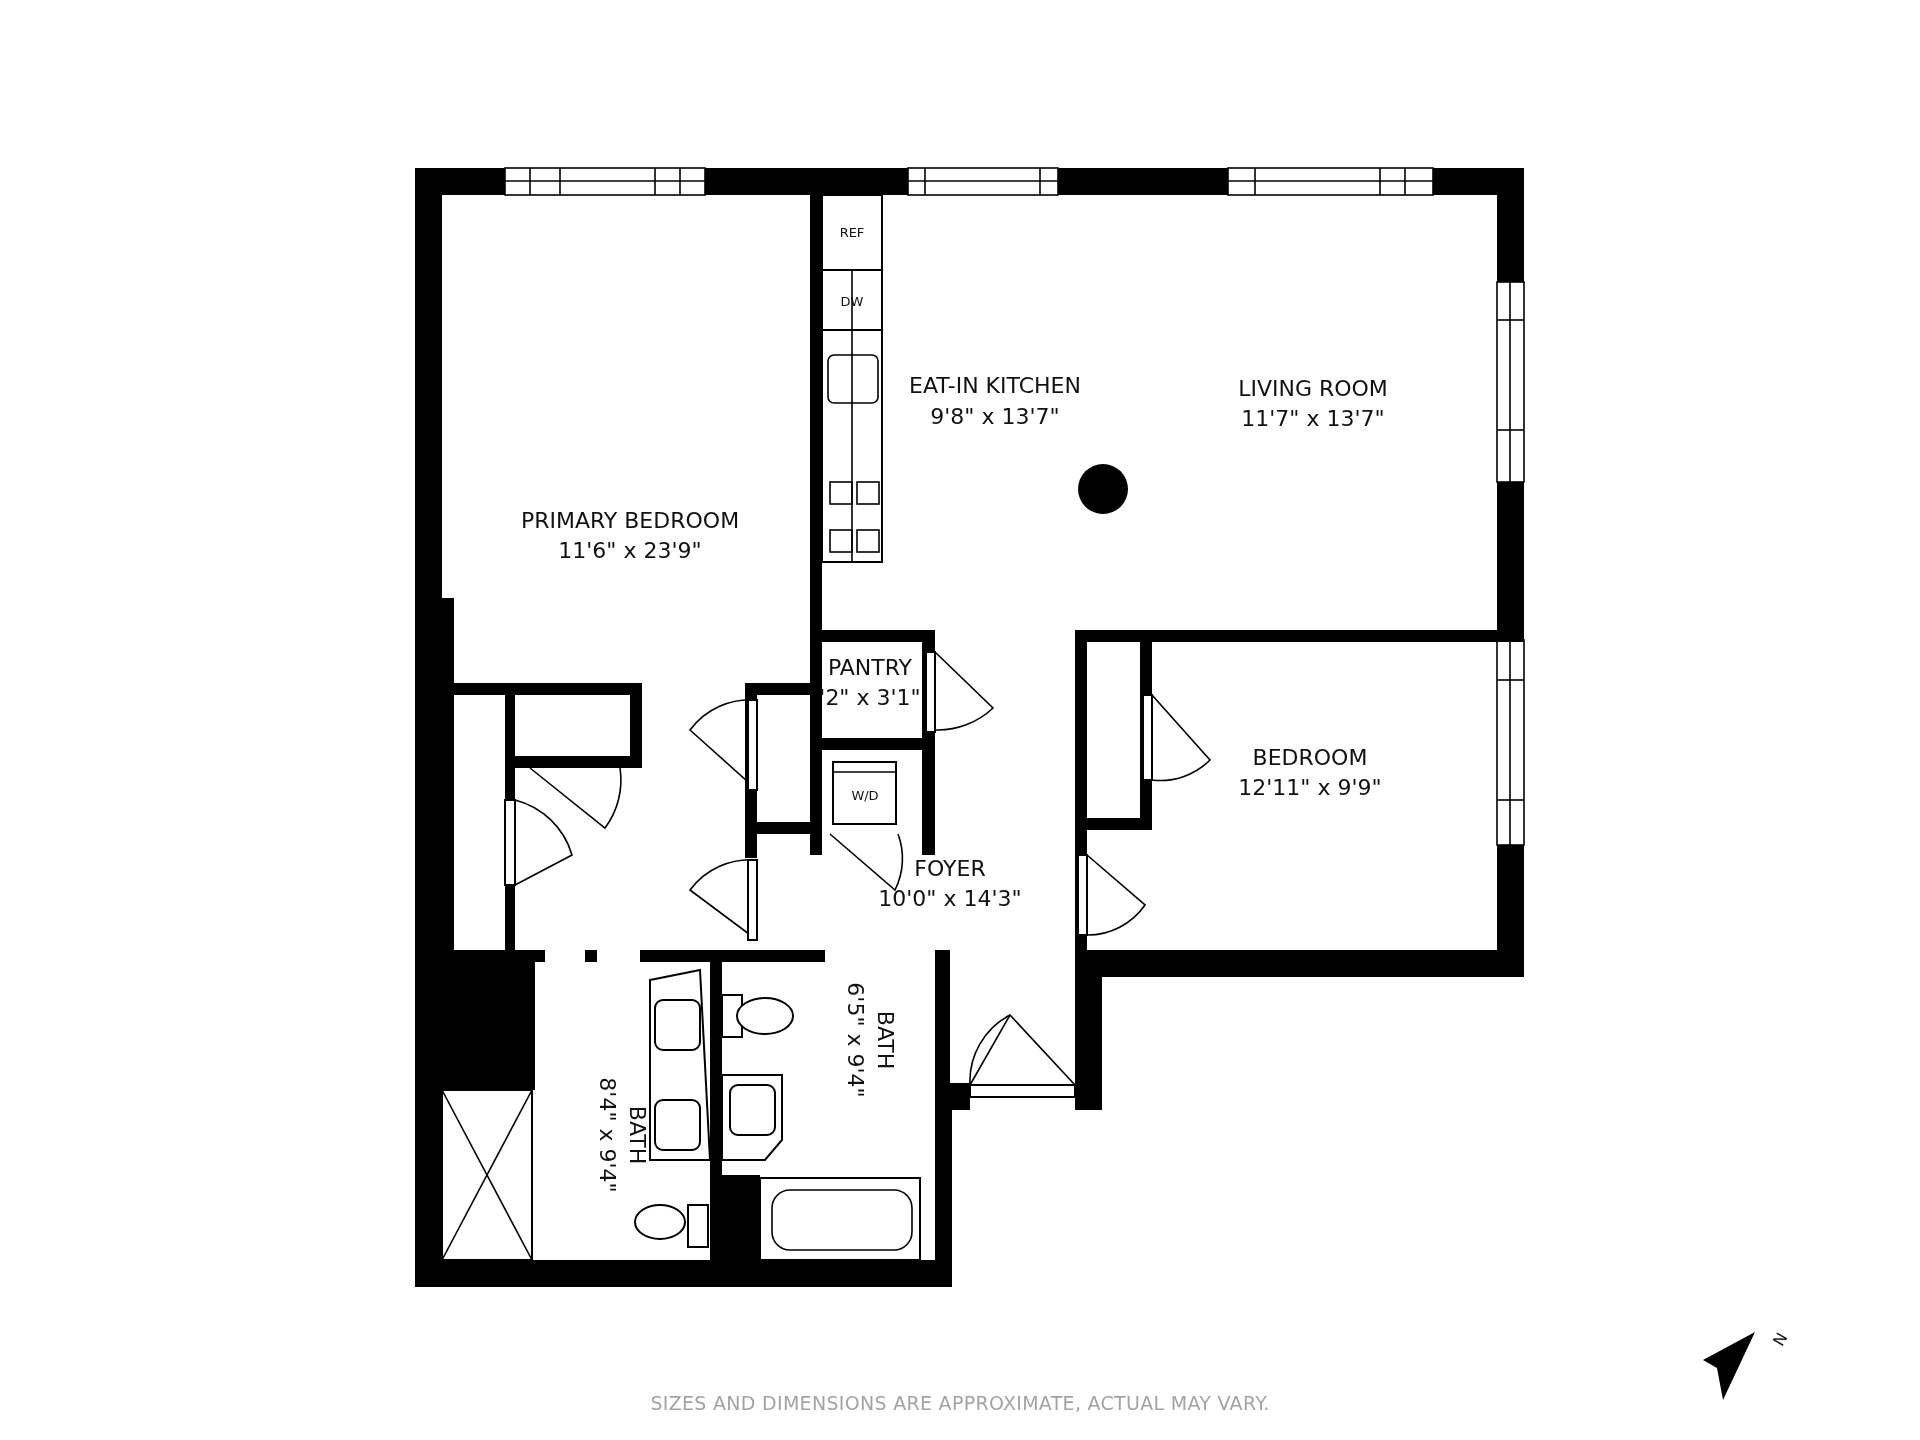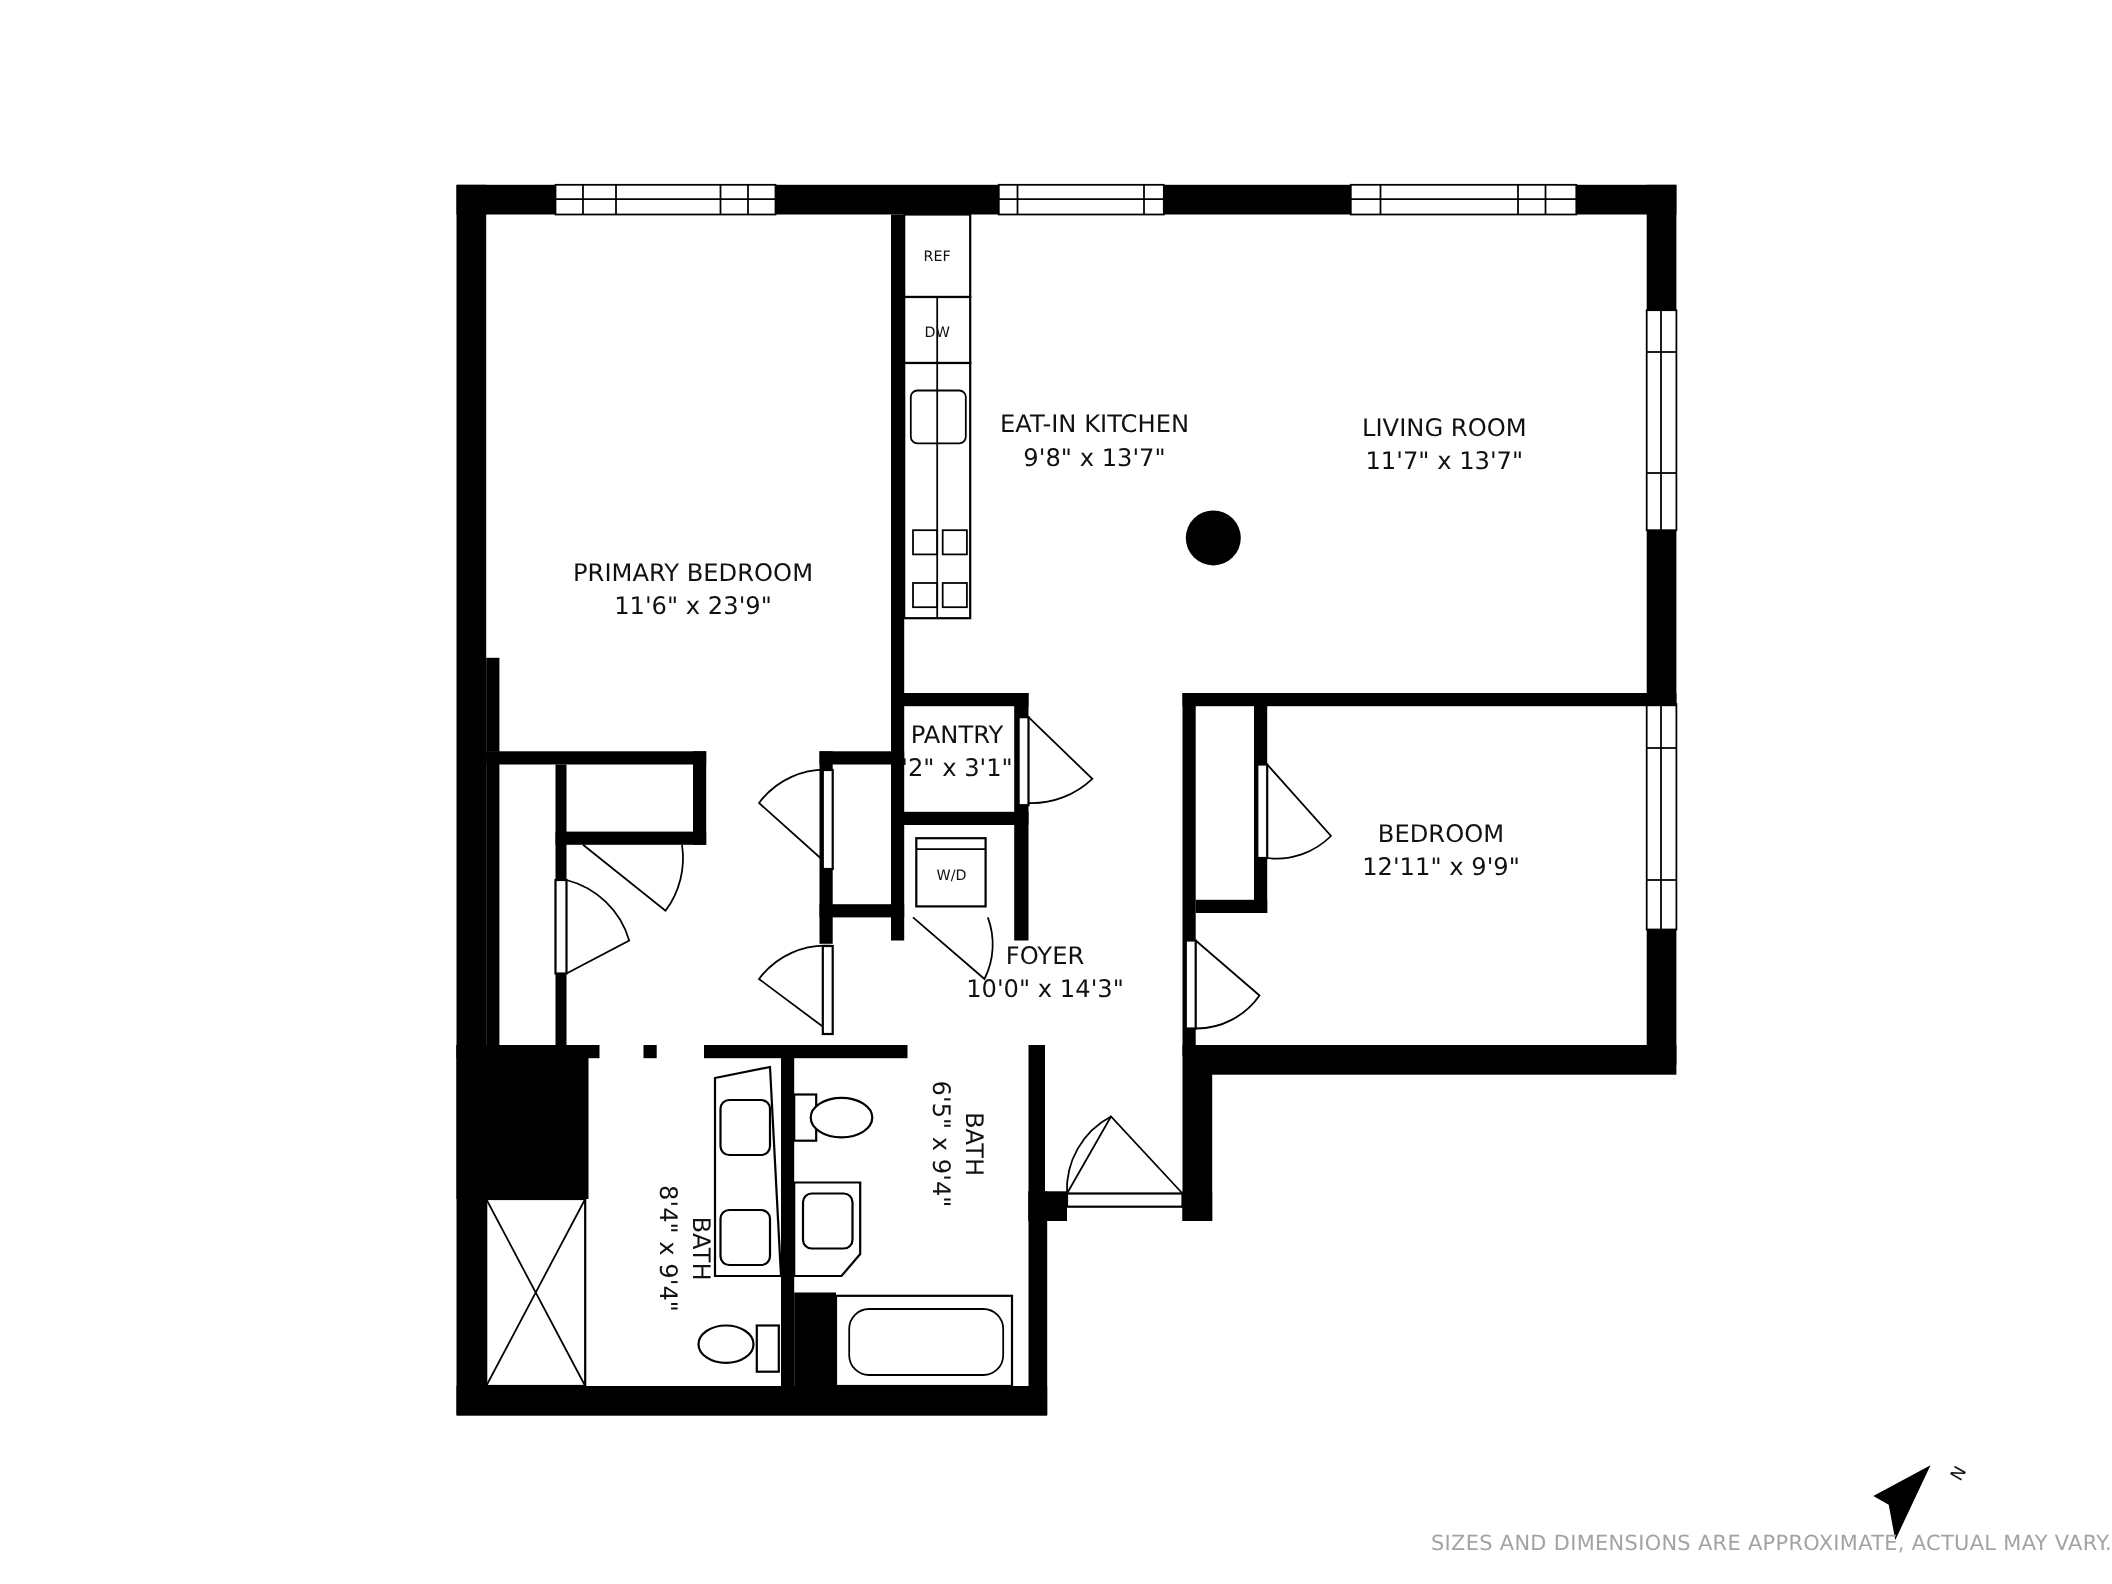--- a/index.html
+++ b/index.html
@@ -2,21 +2,21 @@
 <html><head>
 <meta charset="utf-8">
 <style>
   html, body { margin:0; padding:0; background:#ffffff; }
   body { width:1920px; height:1440px; position:relative; overflow:hidden; font-family:"DejaVu Sans", sans-serif; }
   svg { position:absolute; left:0; top:0; }
   .lbl { font-family:"DejaVu Sans", sans-serif; fill:#111; text-anchor:middle; }
   .room-name { font-size:22px; }
   .room-dim { font-size:22px; }
   .small { font-size:13px; }
-  .disclaimer { position:absolute; left:0; width:1920px; top:1392px; text-align:right; font-size:19px; color:#a3a3a3; letter-spacing:0.3px; }
+  .disclaimer { position:absolute; left:0; width:1920px; top:1392px; text-align:center; font-size:19px; color:#a3a3a3; letter-spacing:0.3px; }
   .wall { fill:#000; }
   .fix { fill:#fff; stroke:#000; stroke-width:2; }
   .thin { fill:none; stroke:#000; stroke-width:1.6; }
   .win { fill:#fff; stroke:#000; stroke-width:1.6; }
 </style>
 </head>
 <body>
 
 <svg width="1920" height="1440" viewBox="0 0 1920 1440">
 

